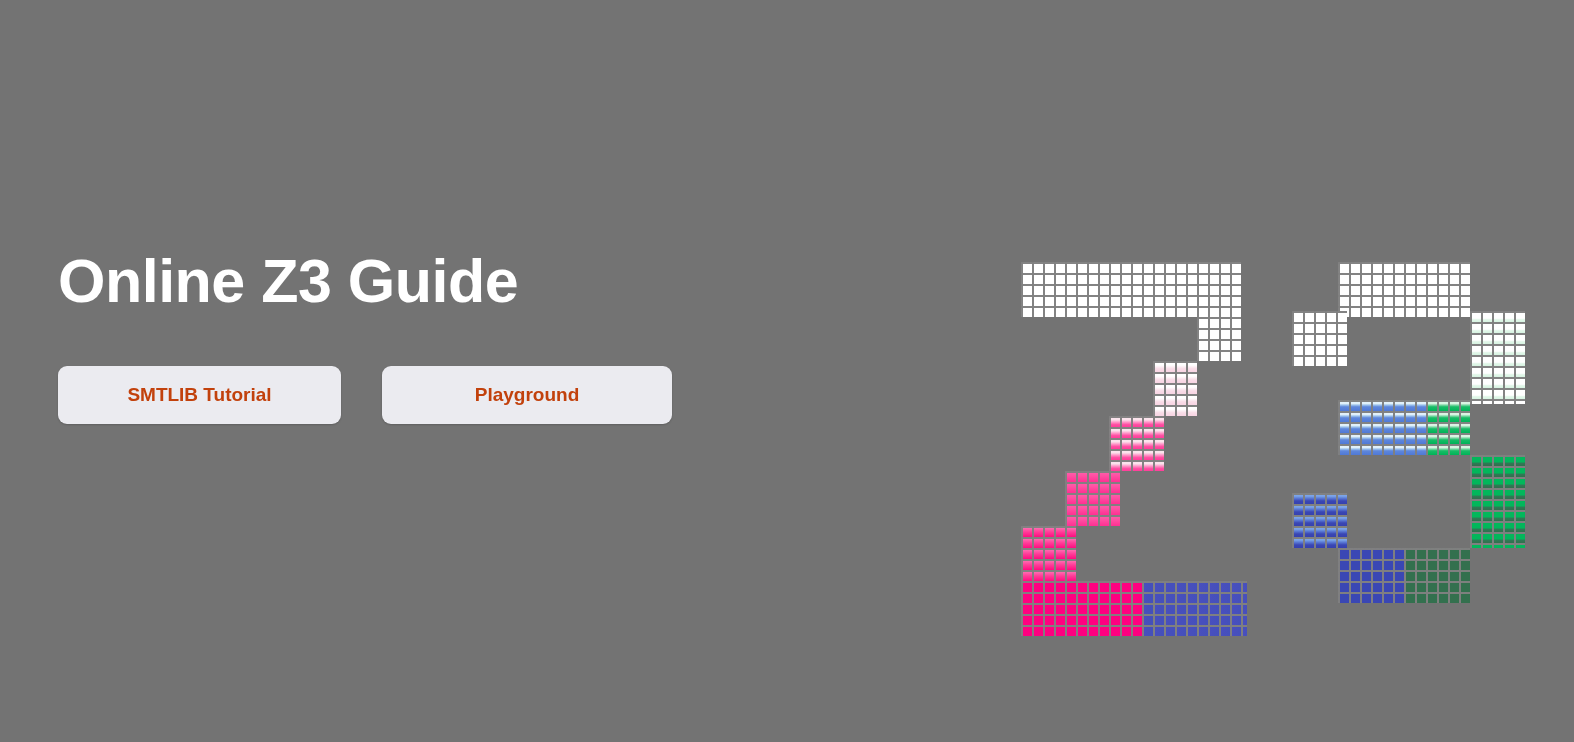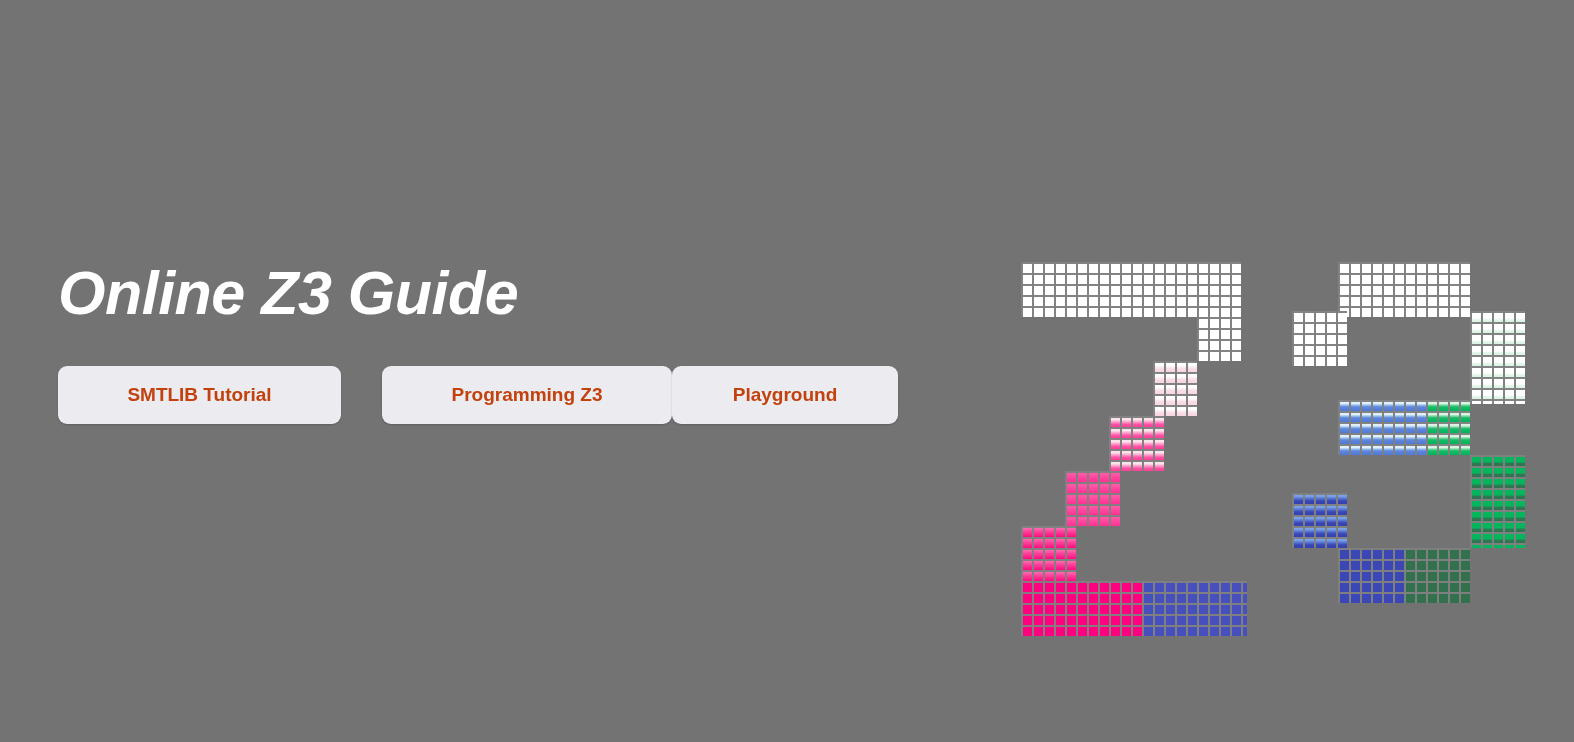--- a/index.html
+++ b/index.html
@@ -19,23 +19,22 @@
   .hero {
     position: absolute;
     left: 0; top: 0;
     width: 1574px;
     height: 742px;
   }
 
   .hero-text {
     position: absolute;
     left: 58px;
-    top: 258px;
+    top: 246px;
     width: 900px;
-    font-style: italic;
   }
 
   .page-title {
     margin: 0;
     font-size: 61px;
     line-height: 1.15;
     font-weight: bold;
     color: #ffffff;
     letter-spacing: -0.5px;
     font-family: "Liberation Sans", sans-serif;
@@ -104,21 +103,20 @@
 <body>
 
 <div class="hero">
 
   <div class="hero-text">
     <h1 class="page-title">Online Z3 Guide</h1>
   </div>
 
   <div class="btn-row">
     <button class="hero-btn">SMTLIB Tutorial</button>
-    <button class="hero-btn">Programming Z3</button>
     <button class="hero-btn">Playground</button>
   </div>
 
   <div class="logo">
 
     <div class="blk" style="left:0px; top:0px; width:220px; height:55px;
                 background-color:#ffffff;"></div>
 
     <div class="blk" style="left:176px; top:55px; width:44px; height:44px;
                 background-color:#ffffff;"></div>

